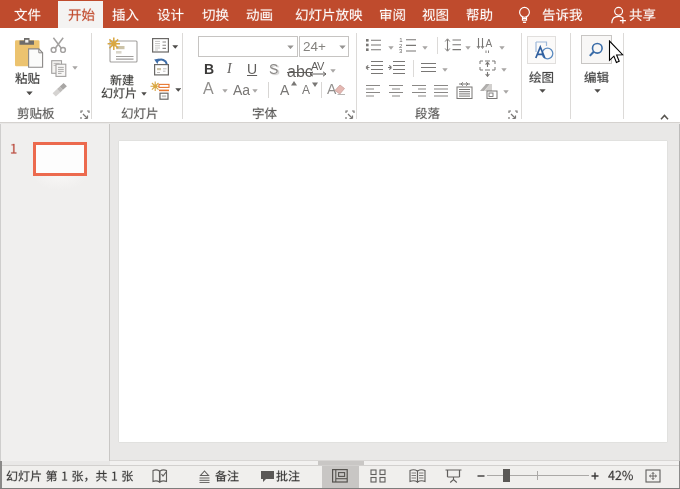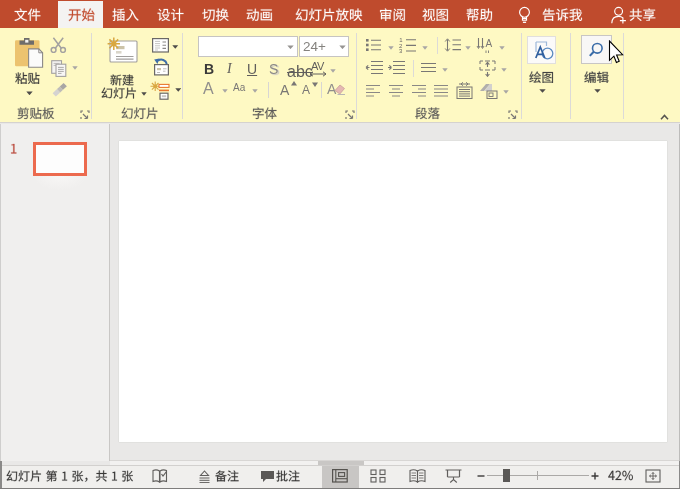--- a/index.html
+++ b/index.html
@@ -4,21 +4,21 @@
 <style>
 * { margin:0; padding:0; box-sizing:border-box; }
 html,body { width:680px; height:489px; overflow:hidden; }
 body { font-family:"Liberation Sans",sans-serif; position:relative; background:#E9E8E7; }
 .abs { position:absolute; }
 
 #titlebar { position:absolute; left:0; top:0; width:680px; height:28px; background:#BF4B2D; }
 .tab { position:absolute; top:7.5px; }
 #activetab { position:absolute; left:58px; top:1px; width:45px; height:27px; background:#F4F3F2; }
 
-#ribbon { position:absolute; left:0; top:28px; width:680px; height:95px; background:#fef9c3; border-bottom:1px solid #D5D2CF; }
+#ribbon { position:absolute; left:0; top:28px; width:680px; height:95px; background:#ffffff; border-bottom:1px solid #D5D2CF; }
 .gsep { position:absolute; top:5px; height:86px; width:1px; background:#DCDAD8; }
 .glabel { position:absolute; top:79px; }
 .launcher { position:absolute; width:10px; height:10px; }
 .bigbtn { position:absolute; border:1px solid #E1DFDD; background:#FBFAF9; }
 
 #panel { position:absolute; left:0; top:124px; width:109px; height:337px; background:#F0EFEE; }
 #paneldiv { position:absolute; left:109px; top:124px; width:1px; height:337px; background:#C9C7C5; }
 #canvas { position:absolute; left:110px; top:124px; width:570px; height:337px; background:#E9E8E7; }
 #slide { position:absolute; left:119px; top:141px; width:548px; height:301px; background:#FFFFFF; box-shadow:0 0 1px #BEBCBA; }
 #thumb { position:absolute; left:33px; top:142px; width:54px; height:34px; background:#FDFDFD; border:3.3px solid #EC6A4E; }
@@ -256,21 +256,21 @@
   <svg class="abs" style="left:309px;top:43px" width="18" height="6" viewBox="0 0 18 6" fill="none" stroke="#605E5C" stroke-width="1">
       <path d="M1 3 H17 M4 0.8 L1 3 L4 5.2 M14 0.8 L17 3 L14 5.2"></path>
     </svg>
   <svg class="abs" style="left:330px;top:41px" width="6" height="4" viewBox="0 0 6 4" fill="#A8A6A4">
       <path d="M0.3 0.3 L5.7 0.3 L3 3.7 Z"></path>
     </svg>
   <div class="abs" style="left:203px;top:52px;font-size:16px;color:#908E8C">A</div>
   <svg class="abs" style="left:222px;top:61px" width="6" height="4" viewBox="0 0 6 4" fill="#A8A6A4">
       <path d="M0.3 0.3 L5.7 0.3 L3 3.7 Z"></path>
     </svg>
-  <div class="abs" style="left:233px;top:54px;font-size:10px;color:#797775">Aa</div>
+  <div class="abs" style="left:233px;top:54px;font-size:14px;color:#797775">Aa</div>
   <svg class="abs" style="left:252px;top:61px" width="6" height="4" viewBox="0 0 6 4" fill="#A8A6A4">
       <path d="M0.3 0.3 L5.7 0.3 L3 3.7 Z"></path>
     </svg>
   <div class="abs" style="left:280px;top:54px;font-size:14px;color:#797775">A</div>
   <svg class="abs" style="left:291px;top:53px" width="6" height="5" viewBox="0 0 6 5" fill="#797775">
       <path d="M3 0 L6 4.5 L0 4.5 Z"></path>
     </svg>
   <div class="abs" style="left:302px;top:55px;font-size:12px;color:#797775">A</div>
   <svg class="abs" style="left:312px;top:54px" width="6" height="5" viewBox="0 0 6 5" fill="#797775">
       <path d="M0 0.5 L6 0.5 L3 5 Z"></path>

